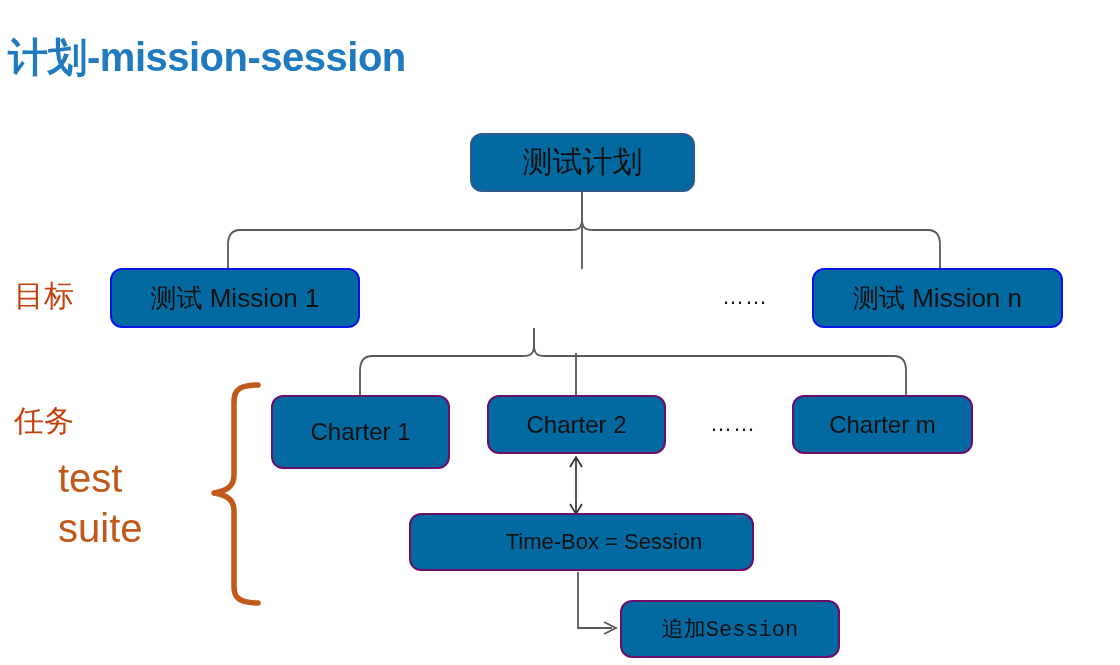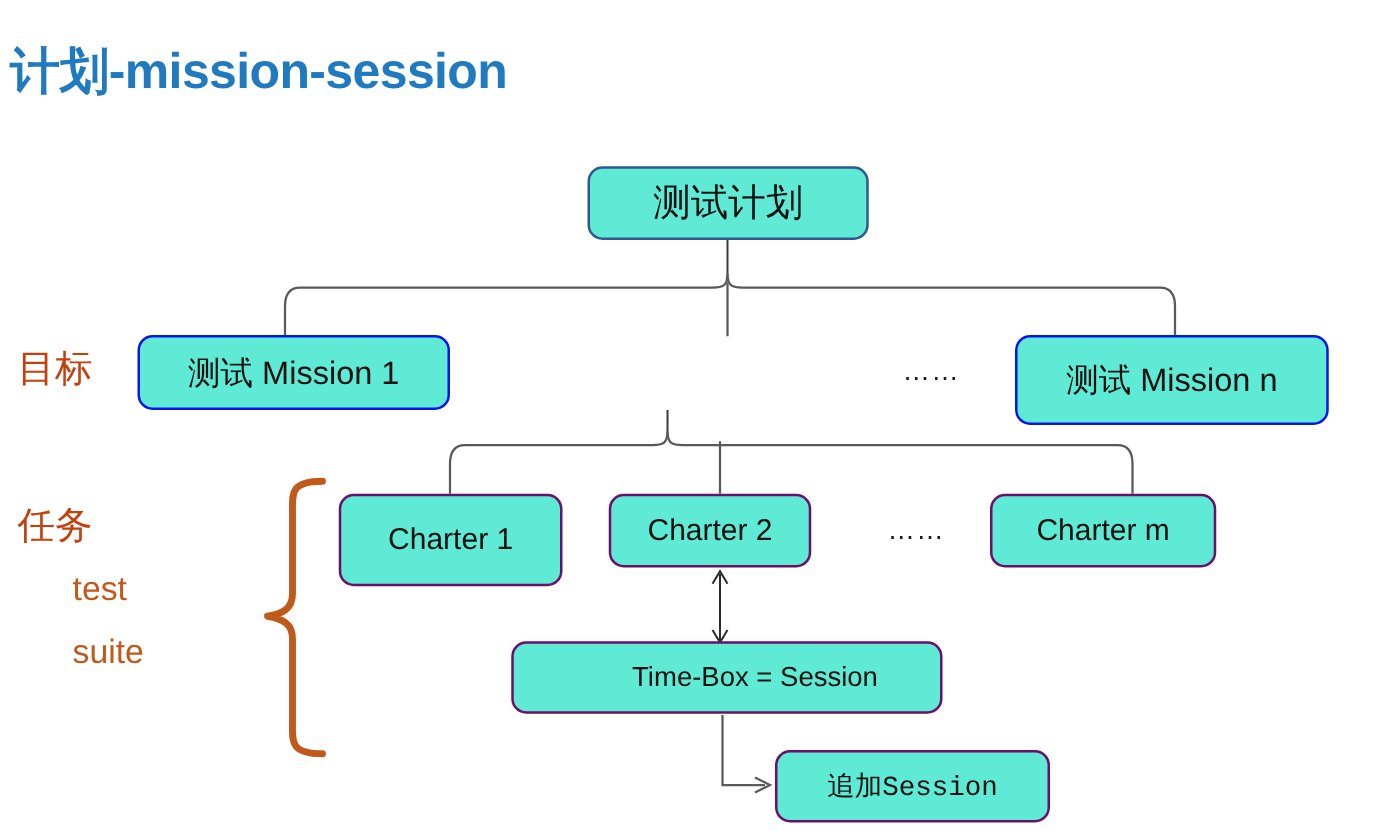--- a/index.html
+++ b/index.html
@@ -42,21 +42,21 @@
     left: 0; top: 0;
     width: 1120px;
     height: 665px;
     pointer-events: none;
   }
 
   
   .node {
     position: absolute;
     box-sizing: border-box;
-    background: #5eead4;
+    background: #0369a1;
     border-radius: 12px;
     display: flex;
     align-items: center;
     justify-content: center;
     text-align: center;
     color: #111111;
     white-space: nowrap;
   }
   .node.plan {
     border: 2.5px solid #2e5a8e;
@@ -80,21 +80,21 @@
     position: absolute;
     white-space: nowrap;
     line-height: 1;
   }
   .label-red {
     color: #c2410c;
     font-size: 30px;
   }
   .label-orange {
     color: #c1591a;
-    font-size: 27px;
+    font-size: 40px;
   }
 
   
   .ellipsis {
     position: absolute;
     color: #1a1a1a;
     font-size: 22px;
     letter-spacing: 1px;
     white-space: nowrap;
     line-height: 1;
@@ -146,29 +146,29 @@
 
   <div class="node plan" style="left:470px; top:110px; width:225px; height:59px;">
     <span>测试计划</span>
   </div>
 
   <div class="node mission" style="left:110px; top:245px; width:250px; height:60px;">
     <span>测试 Mission 1</span>
   </div>
 
 
-  <div class="node mission" style="left:812px; top:245px; width:251px; height:72px;">
+  <div class="node mission" style="left:812px; top:245px; width:251px; height:60px;">
     <span>测试 Mission n</span>
   </div>
 
   <div class="node charter" style="left:271px; top:372px; width:179px; height:74px;">
     <span>Charter 1</span>
   </div>
 
-  <div class="node charter" style="left:487px; top:372px; width:162px; height:59px;">
+  <div class="node charter" style="left:487px; top:372px; width:179px; height:59px;">
     <span>Charter 2</span>
   </div>
 
   <div class="node charter" style="left:792px; top:372px; width:181px; height:59px;">
     <span>Charter m</span>
   </div>
 
   <div class="node session" style="left:409px; top:490px; width:345px; height:58px;padding-left:45px;">
     <span>Time-Box = Session</span>
   </div>

